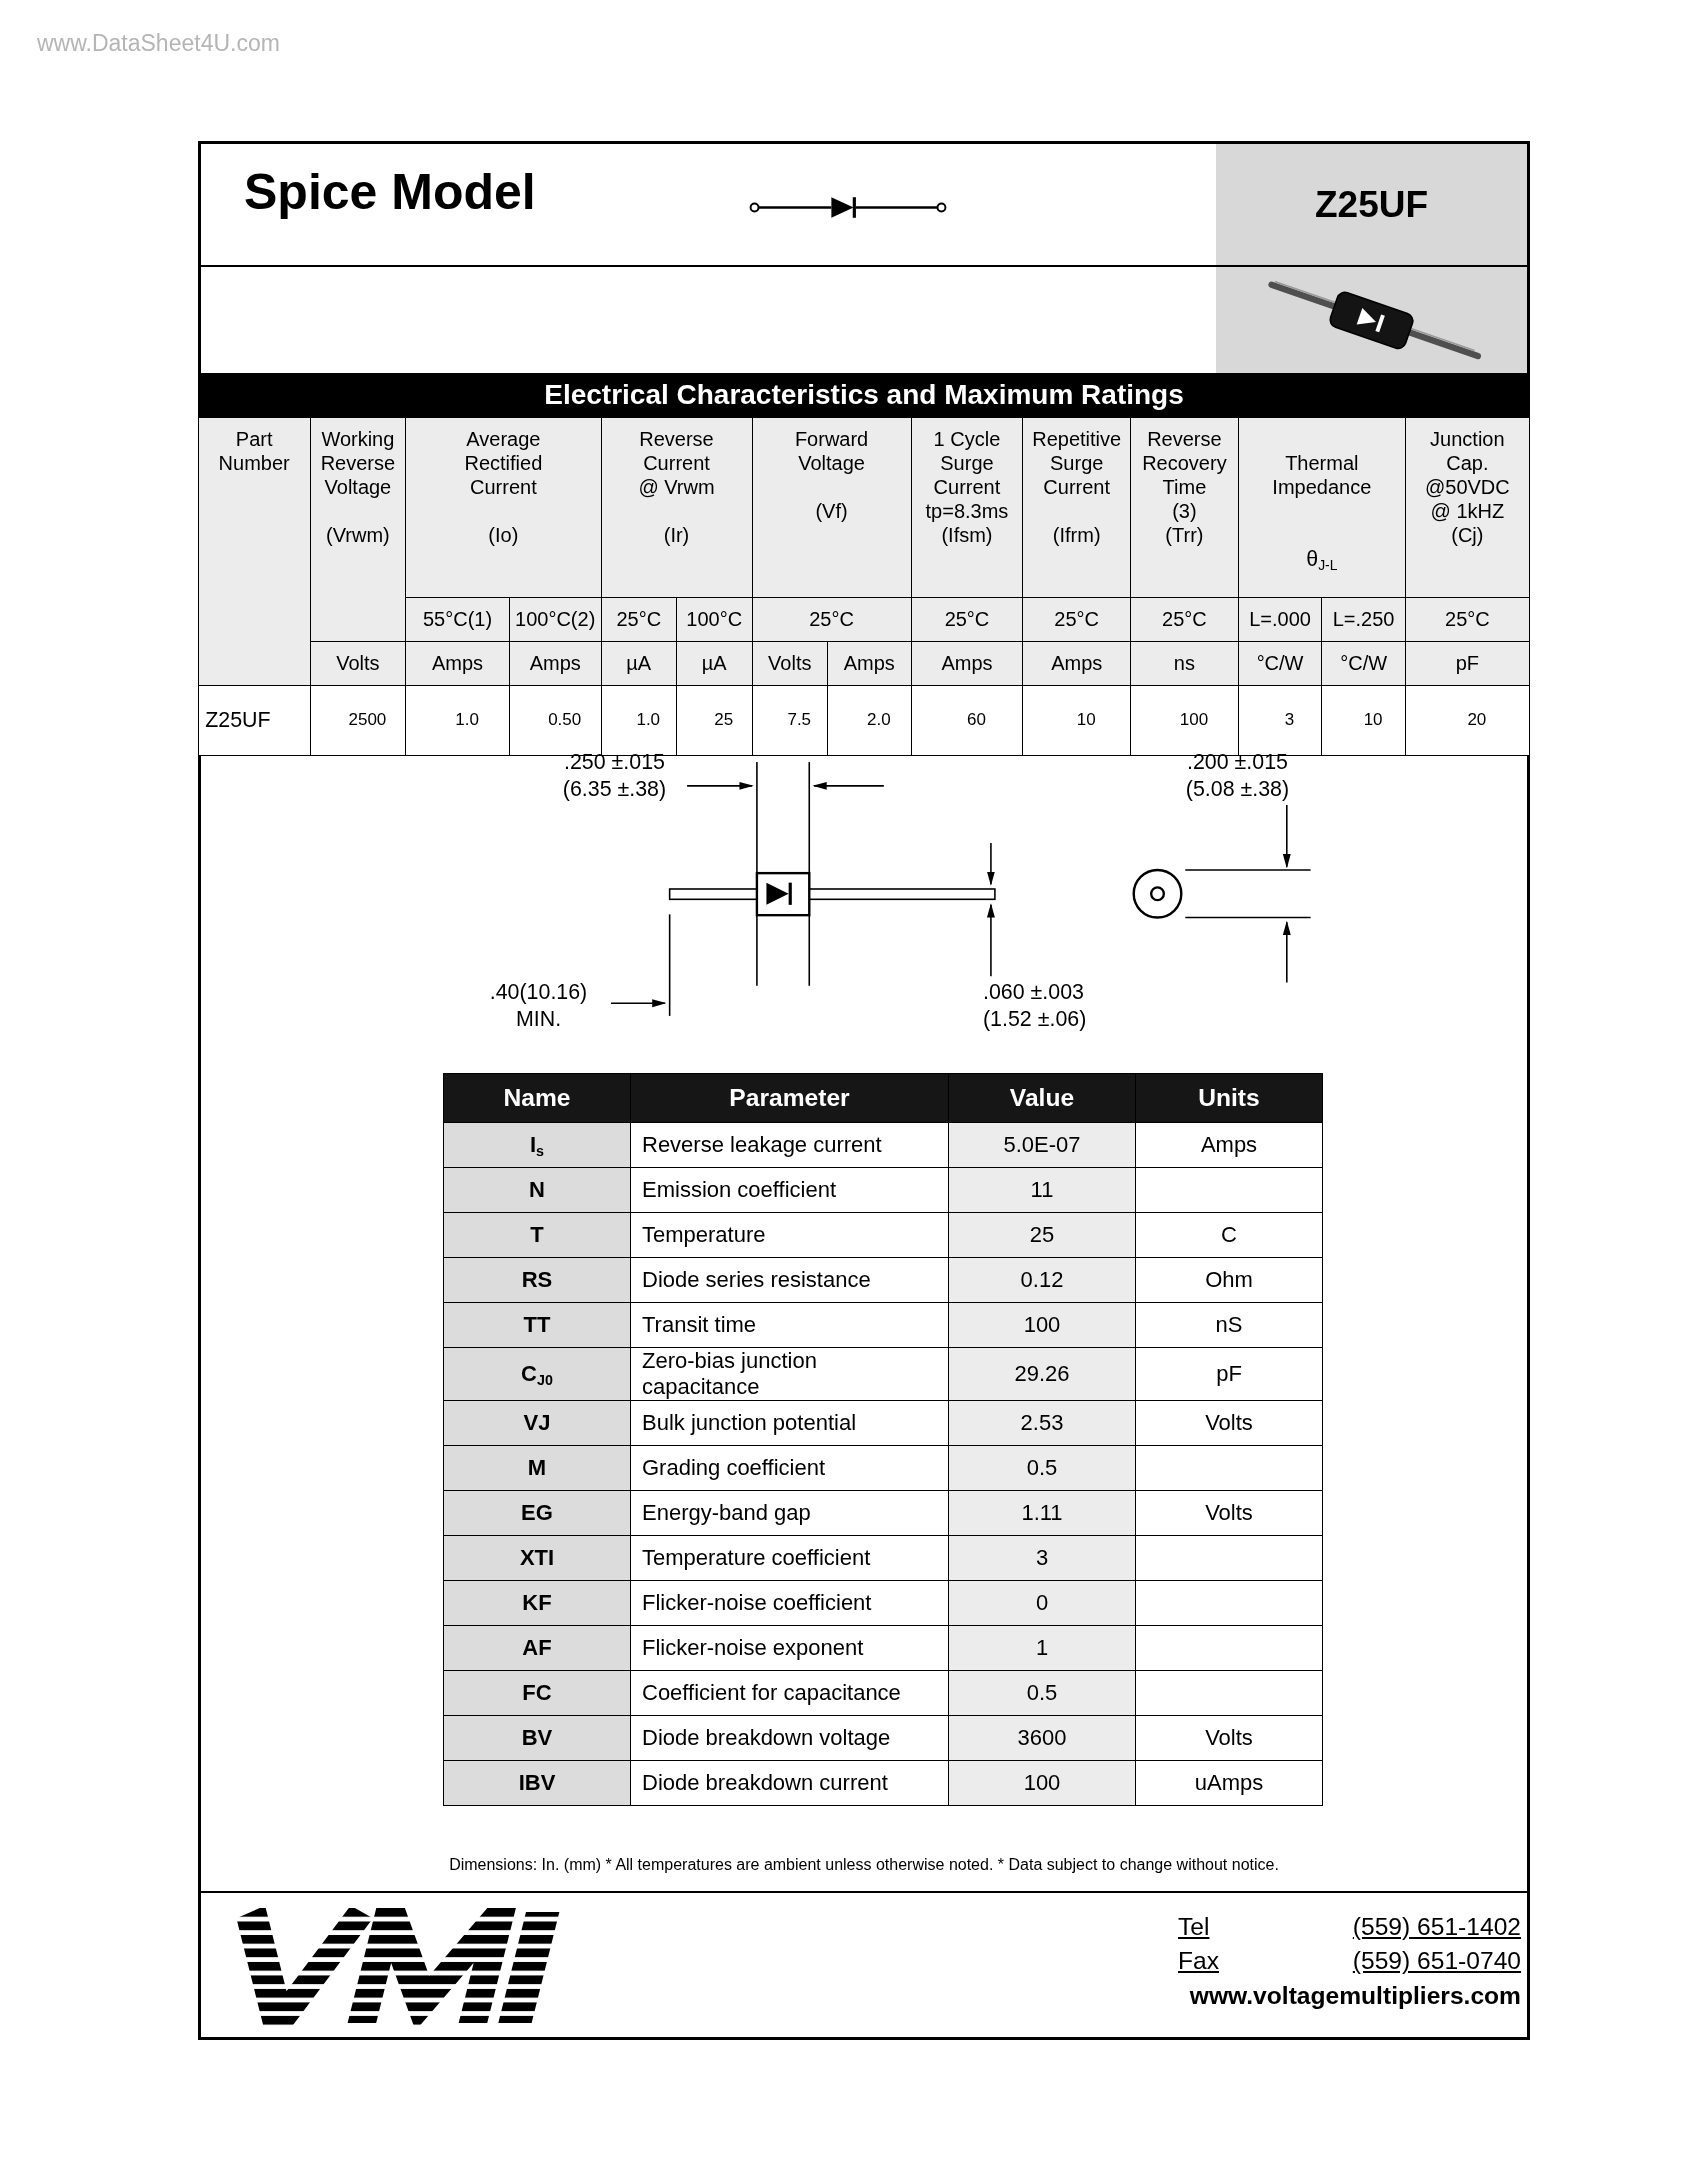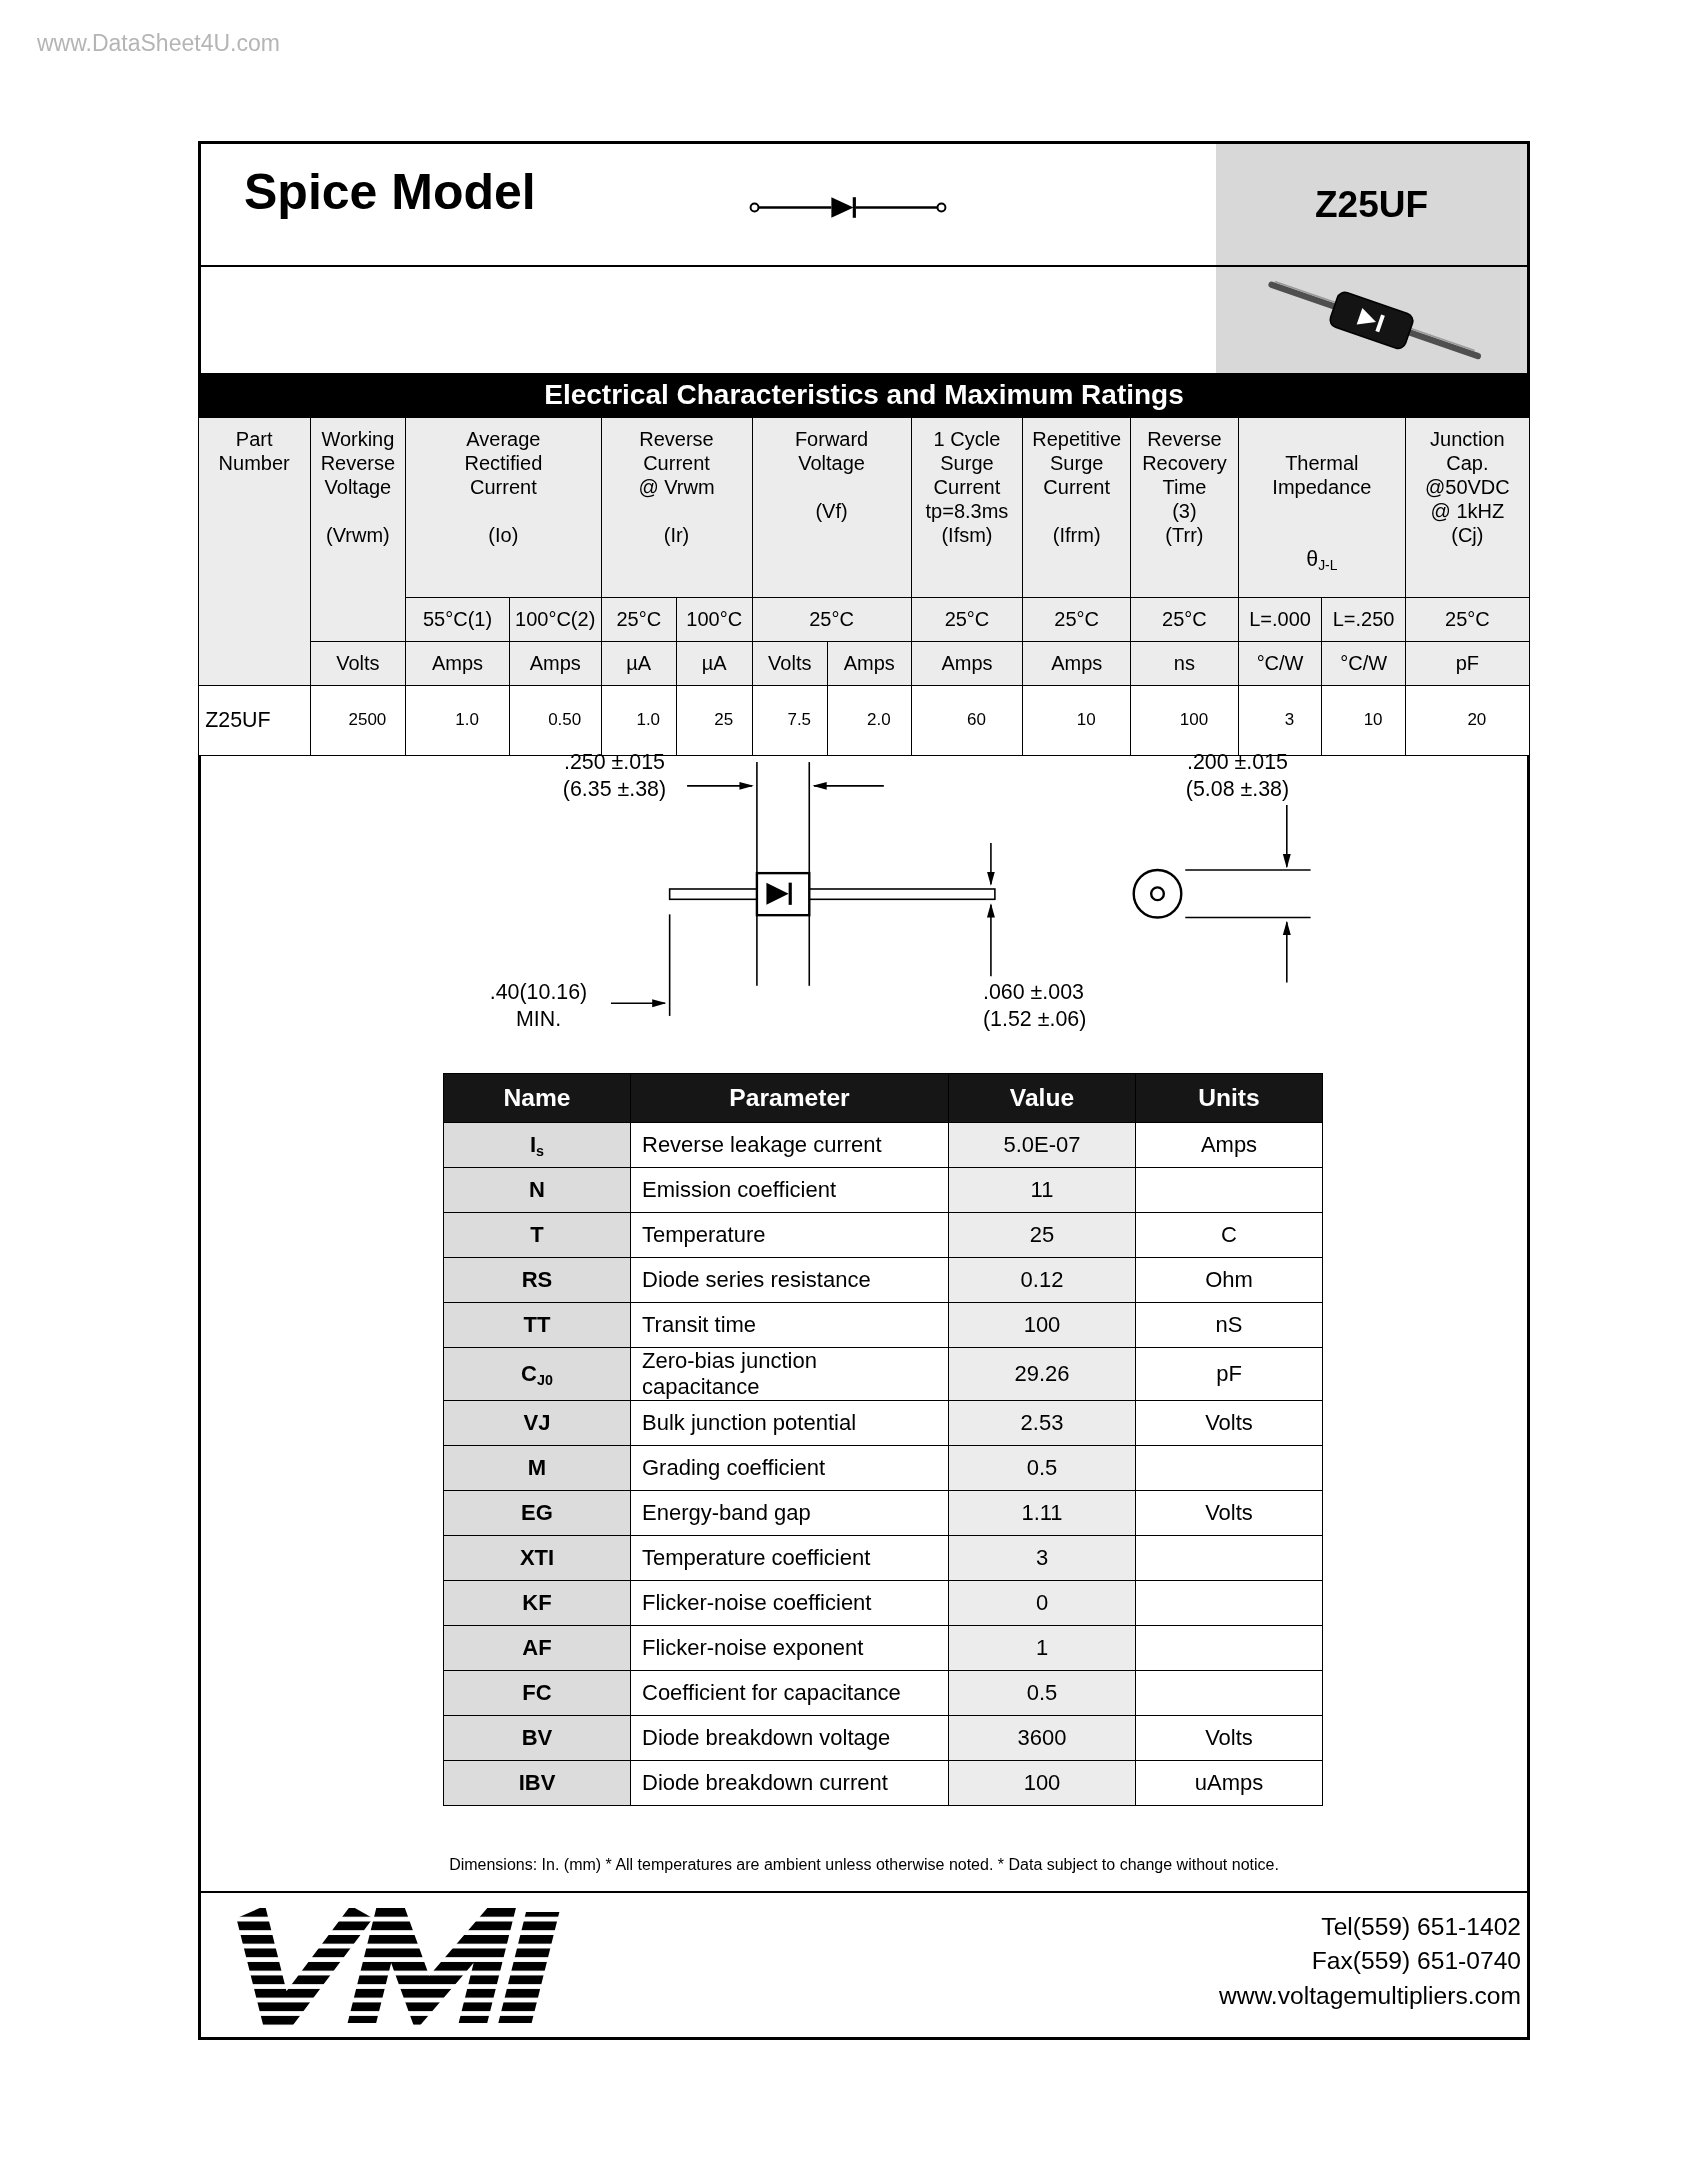--- a/index.html
+++ b/index.html
@@ -54,22 +54,22 @@
   .sp-param { background:#fff; text-align:left; padding-left:11px; white-space:pre-line; }
   .sp-value { background:#ececec; text-align:center; }
   .sp-units { background:#fff; text-align:center; }
 
   .footnote { position:absolute; left:0; top:1712px; width:100%; text-align:center; font-size:16px; }
   .footer-rule { position:absolute; left:0; top:1747px; width:100%; height:2.4px; background:#000; }
   .logo { position:absolute; left:11px; top:1764px; width:373px; height:119px; }
   .company { position:absolute; left:413px; top:1766px; font-size:24.6px; line-height:1.4; }
   .company-name { font-weight:bold; }
   .contact { position:absolute; left:977px; top:1766px; width:343px; font-size:24.6px; line-height:1.4; }
-  .c-row { display:flex; justify-content:flex-end; }
-  .c-url { text-align:right; }
+  .c-row { display:flex; justify-content:space-between;text-decoration:underline; }
+  .c-url { text-align:right;font-weight:bold; }
 </style>
 </head>
 <body>
 
 <div class="watermark">www.DataSheet4U.com</div>
 
 <div class="sheet">
 
   <div class="title">Spice Model</div>
 

